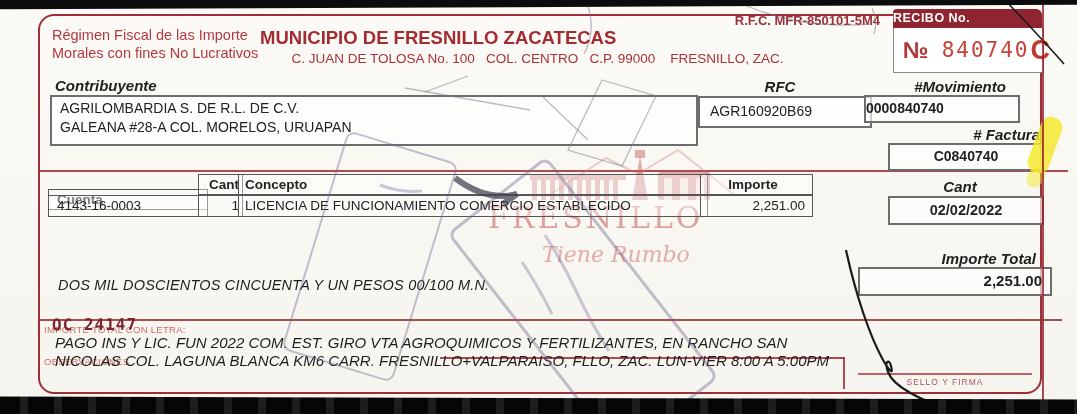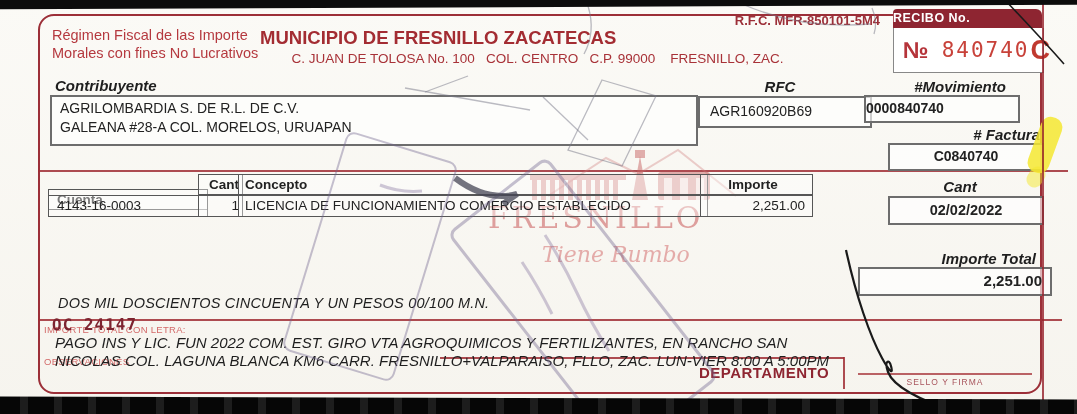--- a/index.html
+++ b/index.html
@@ -81,33 +81,32 @@
   <div class="abs cell b" style="left:700px;top:174px;width:104px;height:19px;text-align:center;padding-right:7px;line-height:19px;">Importe</div>
 
   <div class="abs cell" style="left:48px;top:195px;width:150px;height:20px;padding-left:8px;line-height:20px;">4143-16-0003</div>
   <div class="abs cell" style="left:198px;top:195px;width:40px;height:20px;text-align:right;padding-right:3px;line-height:20px;">1</div>
   <div class="abs cell" style="left:238px;top:195px;width:462px;height:20px;padding-left:6px;line-height:20px;">LICENCIA DE FUNCIONAMIENTO COMERCIO ESTABLECIDO</div>
   <div class="abs cell" style="left:700px;top:195px;width:104px;height:20px;text-align:right;padding-right:7px;line-height:20px;">2,251.00</div>
 
   <div class="abs b blk" style="left:880px;top:178px;width:160px;text-align:center;font-size:15px;">Cant</div>
   <div class="abs box b" style="left:888px;top:196px;width:152px;height:25px;font-size:14.5px;text-align:center;line-height:24px;">02/02/2022</div>
 
-  <div class="abs blk" style="left:58px;top:277px;font-size:14.5px;letter-spacing:.2px;margin-top:18px;">DOS MIL DOSCIENTOS CINCUENTA Y UN PESOS 00/100 M.N.</div>
+  <div class="abs blk" style="left:58px;top:277px;font-size:14.5px;letter-spacing:.2px;">DOS MIL DOSCIENTOS CINCUENTA Y UN PESOS 00/100 M.N.</div>
   <div class="abs b blk" style="left:860px;top:250px;width:176px;text-align:right;font-size:15px;">Importe Total</div>
   <div class="abs box b" style="left:858px;top:267px;width:182px;height:25px;font-size:15px;text-align:right;padding-right:8px;line-height:24px;">2,251.00</div>
 
   <div class="abs faintlbl" style="left:44px;top:324px;">IMPORTE TOTAL CON LETRA:</div>
   <div class="abs b" style="left:52px;top:315px;font-family:'DejaVu Sans Mono',monospace;font-size:16px;color:#7d2430;letter-spacing:1px;transform:rotate(-0.5deg);z-index:4;">OC 24147</div>
   <div class="abs blk" style="left:55px;top:334px;font-size:15px;">PAGO INS Y LIC. FUN 2022 COM. EST. GIRO VTA AGROQUIMICOS Y FERTILIZANTES, EN RANCHO SAN</div>
   <div class="abs faintlbl" style="left:44px;top:356px;">OBSERVACIONES</div>
   <div class="abs blk" style="left:55px;top:352px;font-size:15px;">NICOLAS COL. LAGUNA BLANCA KM6 CARR. FRESNILLO+VALPARAISO, FLLO, ZAC. LUN-VIER 8:00 A 5:00PM</div>
 
   <div class="abs redline" style="left:440px;top:357px;width:404px;height:2px;"></div>
   <div class="abs redline" style="left:843px;top:357px;width:2px;height:32px;"></div>
-  <div class="abs b maroon" style="left:690px;top:364px;width:148px;text-align:center;font-size:15px;letter-spacing:.5px;z-index:3;">DEPARTAMENTO</div>
   <div class="abs" style="left:858px;top:373px;width:174px;height:2px;background:rgba(170,60,65,.8);z-index:3;"></div>
   <div class="abs" style="left:858px;top:377px;width:174px;text-align:center;font-size:8.5px;color:#a8545c;letter-spacing:1px;z-index:3;">SELLO Y FIRMA</div>
 
   <div id="wmark" class="abs">
     <svg class="abs" style="left:58px;top:4px;" width="214" height="60" viewBox="0 0 214 60">
       <path d="M20 52 L78 14 L110 30 L150 6 L208 52" fill="none" stroke="rgba(205,120,120,.35)" stroke-width="2"></path>
       <g fill="rgba(200,100,100,.5)">
         <rect x="2" y="30" width="96" height="6"></rect>
         <rect x="4" y="36" width="5" height="20"></rect>
           <rect x="13" y="36" width="5" height="20"></rect>

